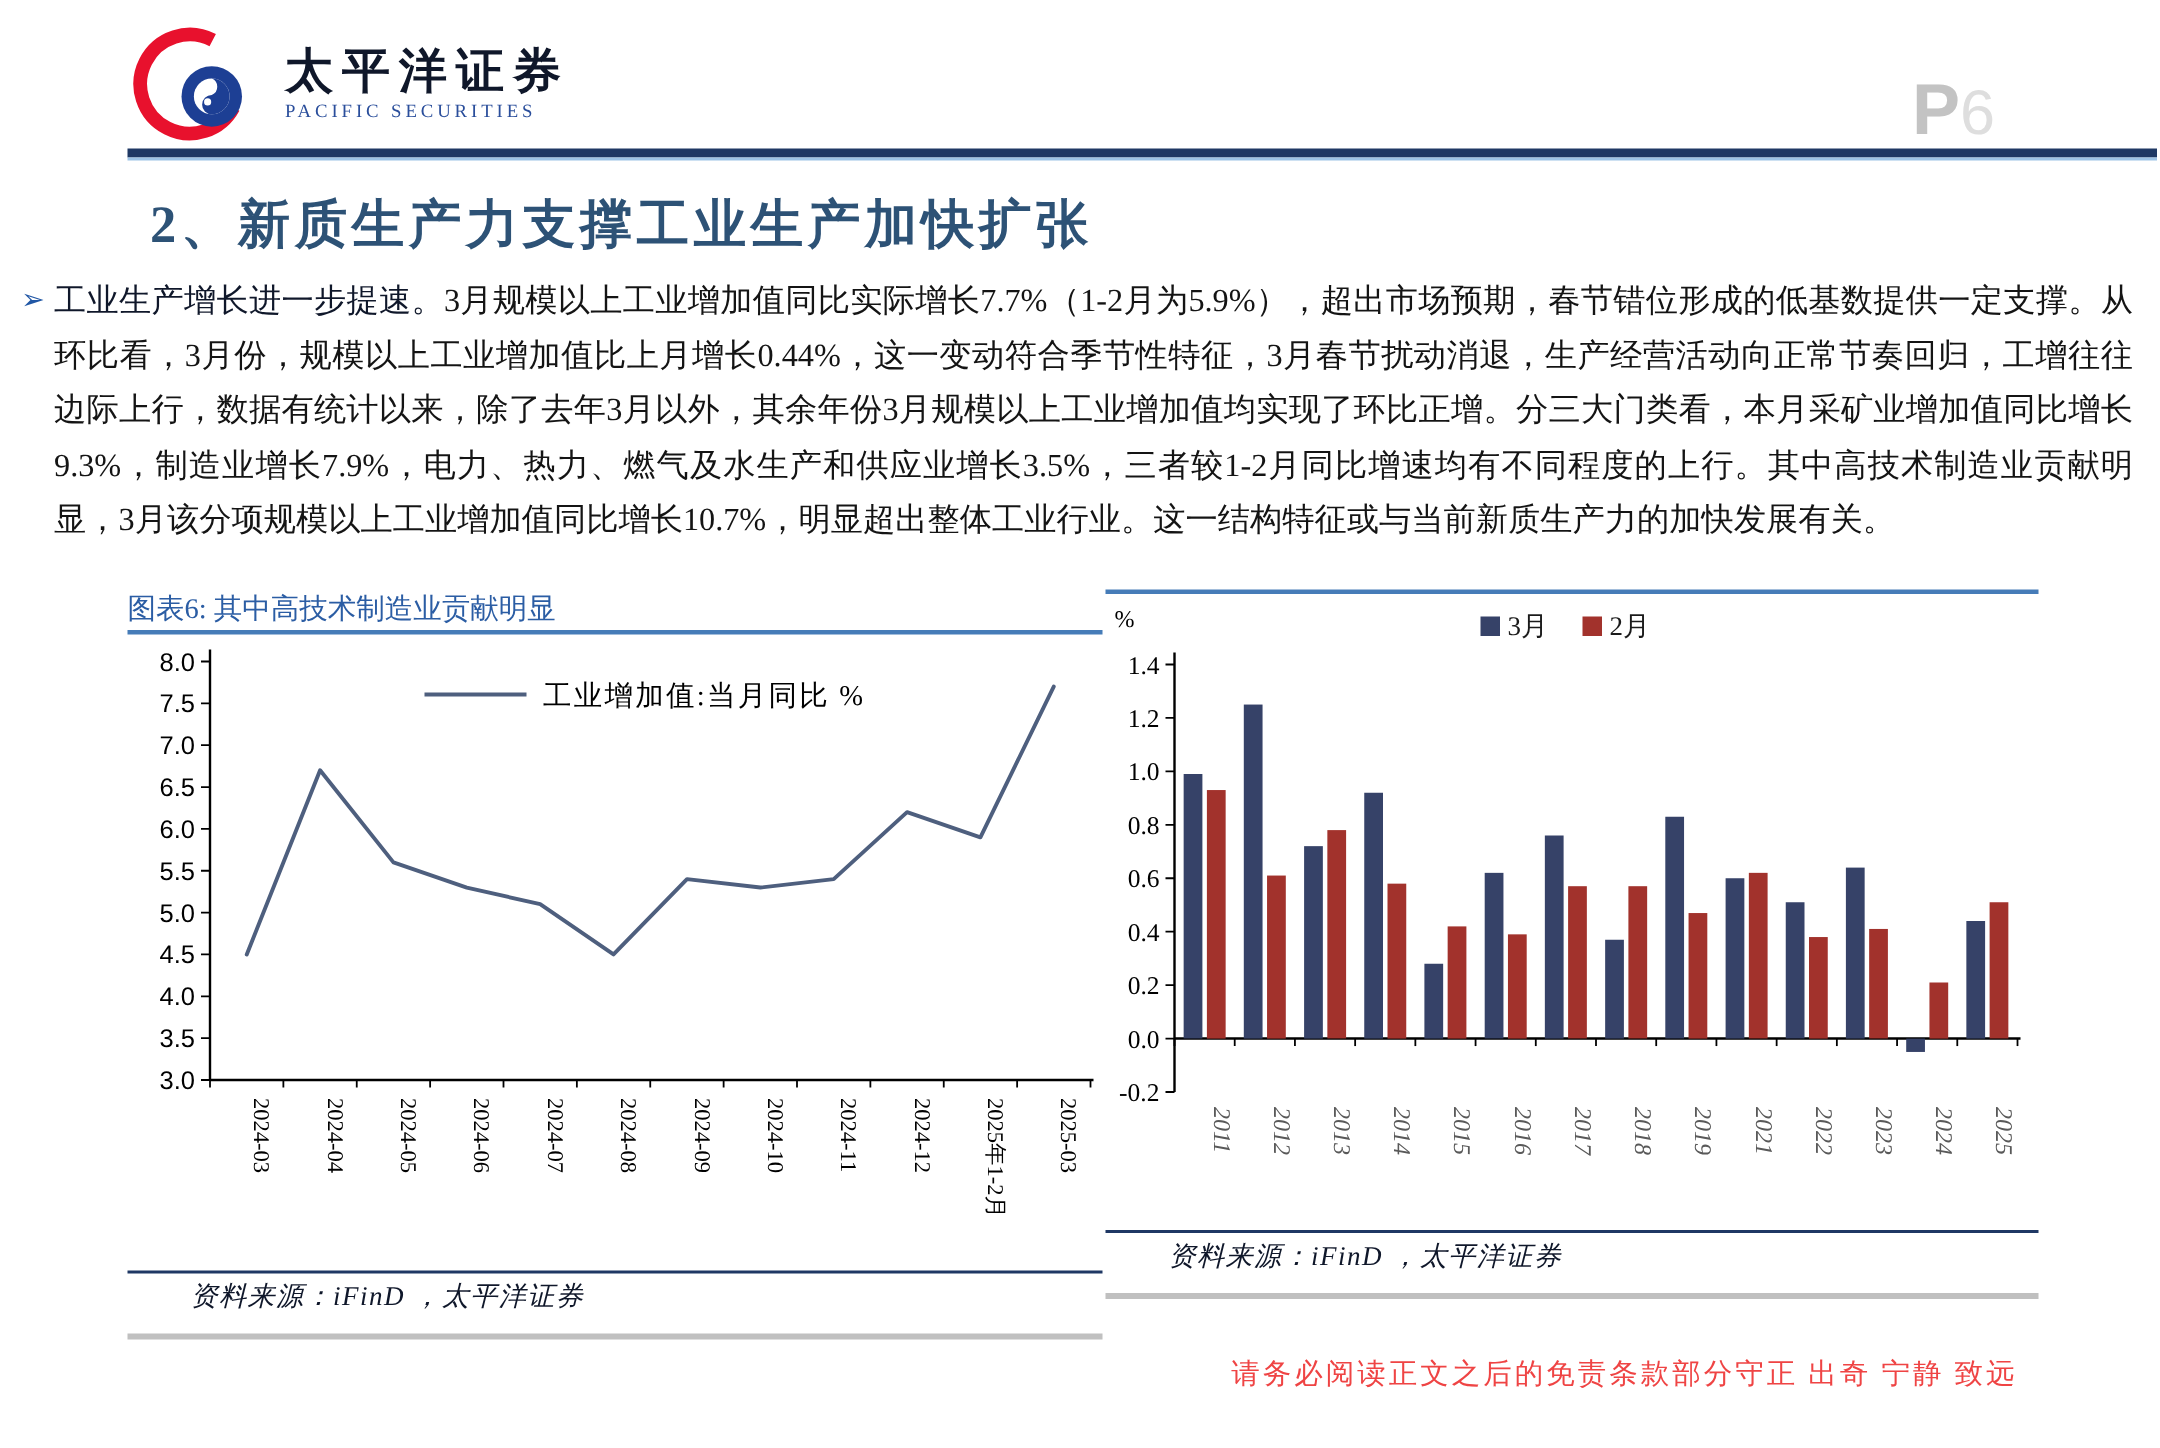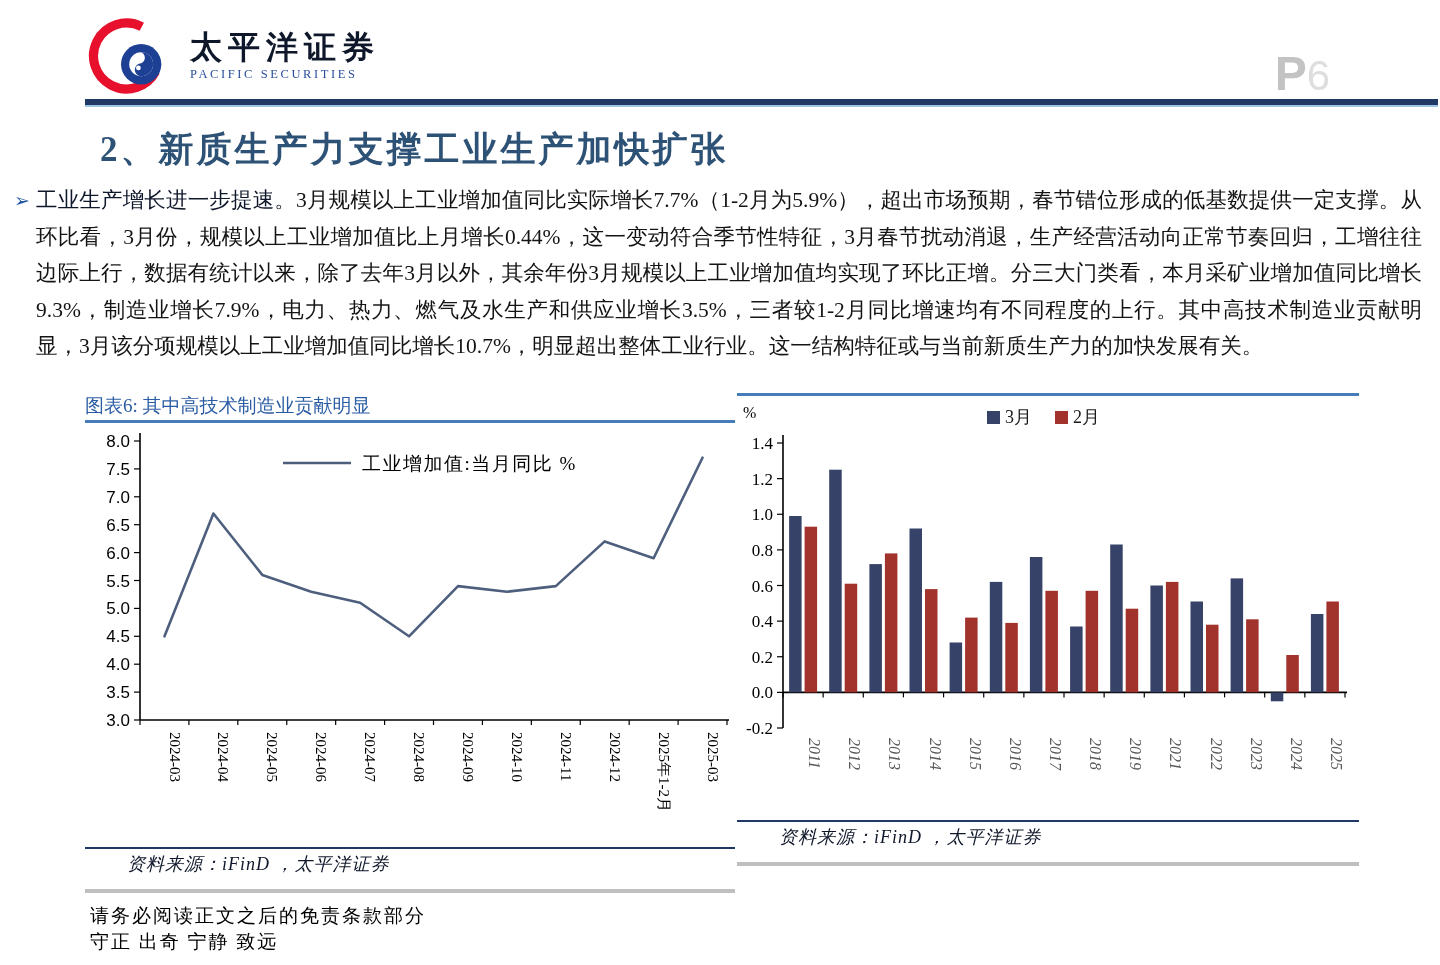--- a/index.html
+++ b/index.html
@@ -31,22 +31,22 @@
   .col-right{left:652px;width:622px;}
   .fig-title{height:27px;font-size:19px;color:#2b5da4;white-space:nowrap;}
   .fig-rule{height:3px;background:#467cb8;margin-bottom:2px;}
   .chart{height:422px;}
   .src-rule{height:2px;background:#1f3864;}
   .fig-src{height:40px;line-height:30px;padding-left:42px;font-size:18px;font-style:italic;
            color:#0f172a;letter-spacing:1px;}
   .gray-rule{height:4px;background:#c0c0c0;}
 
   
-  .footer{position:absolute;left:90px;right:95px;top:903px;font-size:19px;color:#000000;
-          letter-spacing:2px;display:flex;justify-content:flex-end;flex-direction:column;}
+  .footer{position:absolute;left:90px;right:95px;top:903px;font-size:19px;color:#ef4444;
+          letter-spacing:2px;display:flex;justify-content:flex-end;}
   svg text{user-select:none;}
 </style>
 </head>
 <body>
 
 <div class="page">
 
   <div class="logo">
     <svg width="88" height="92" viewBox="0 0 96 96">
       <circle cx="42" cy="48" r="36" fill="none" stroke="#e8112d" stroke-width="10" stroke-dasharray="169 57" stroke-dashoffset="197" transform="rotate(-18 42 48)"></circle>

